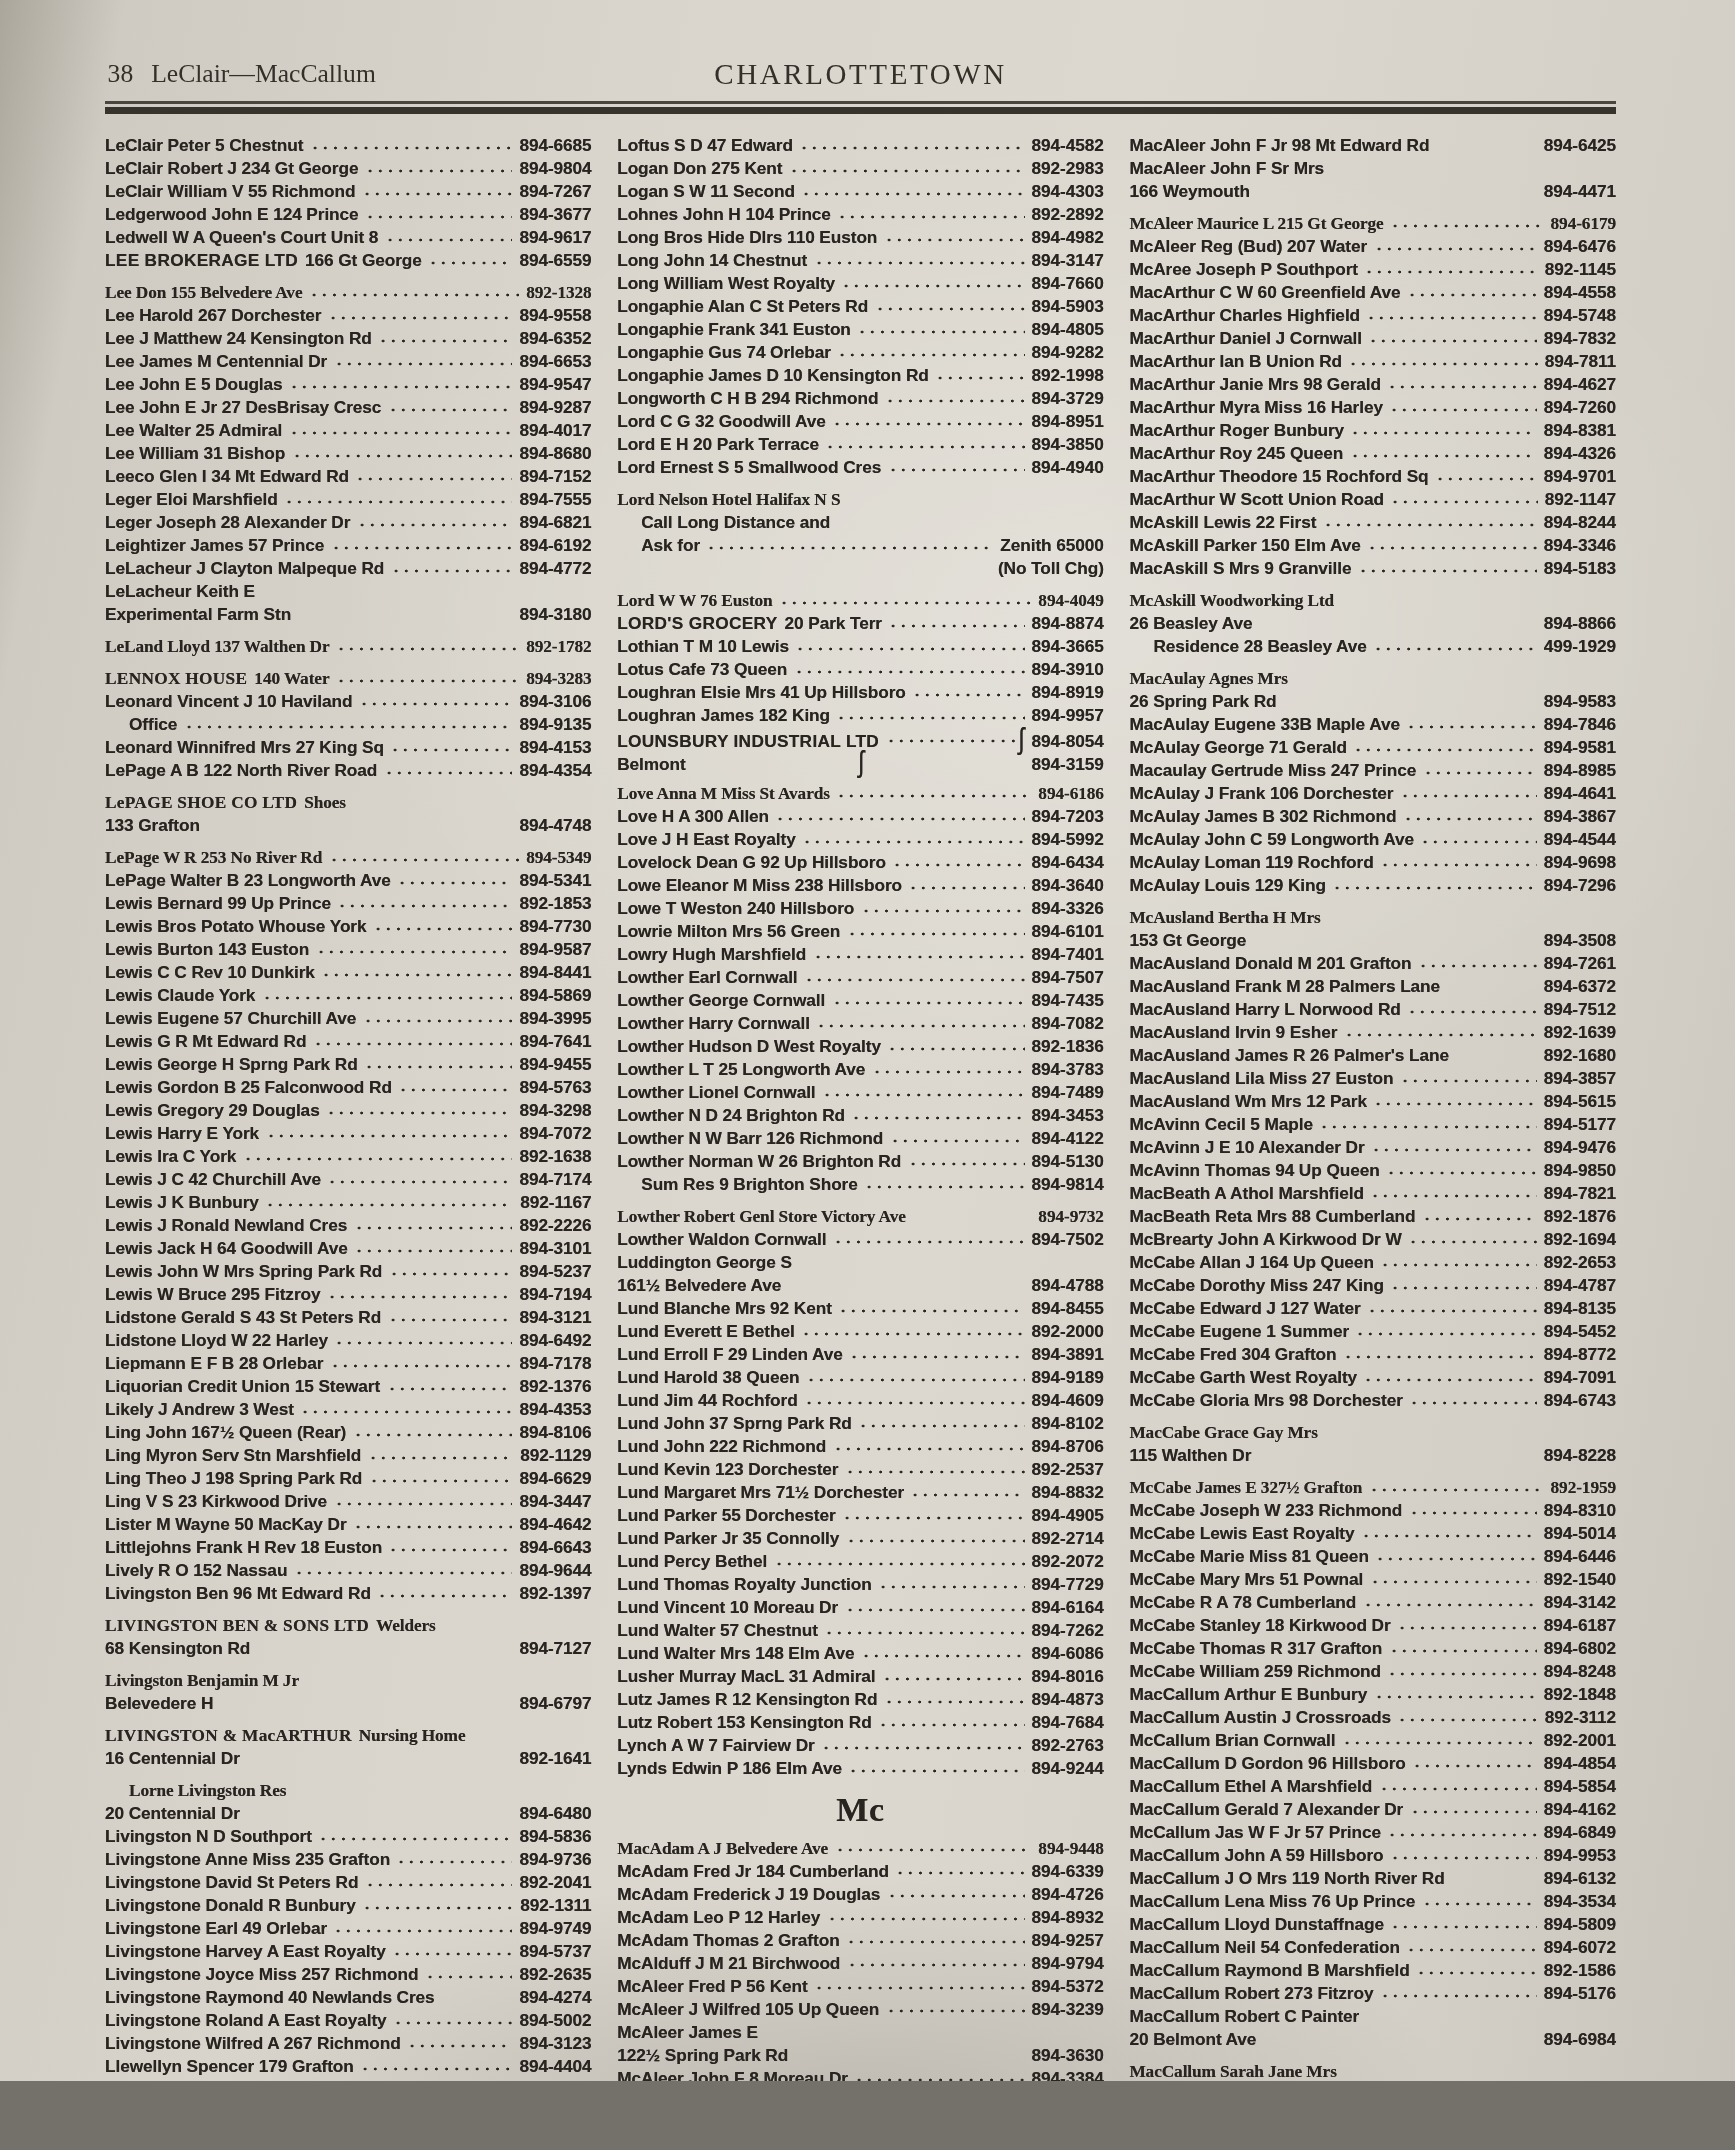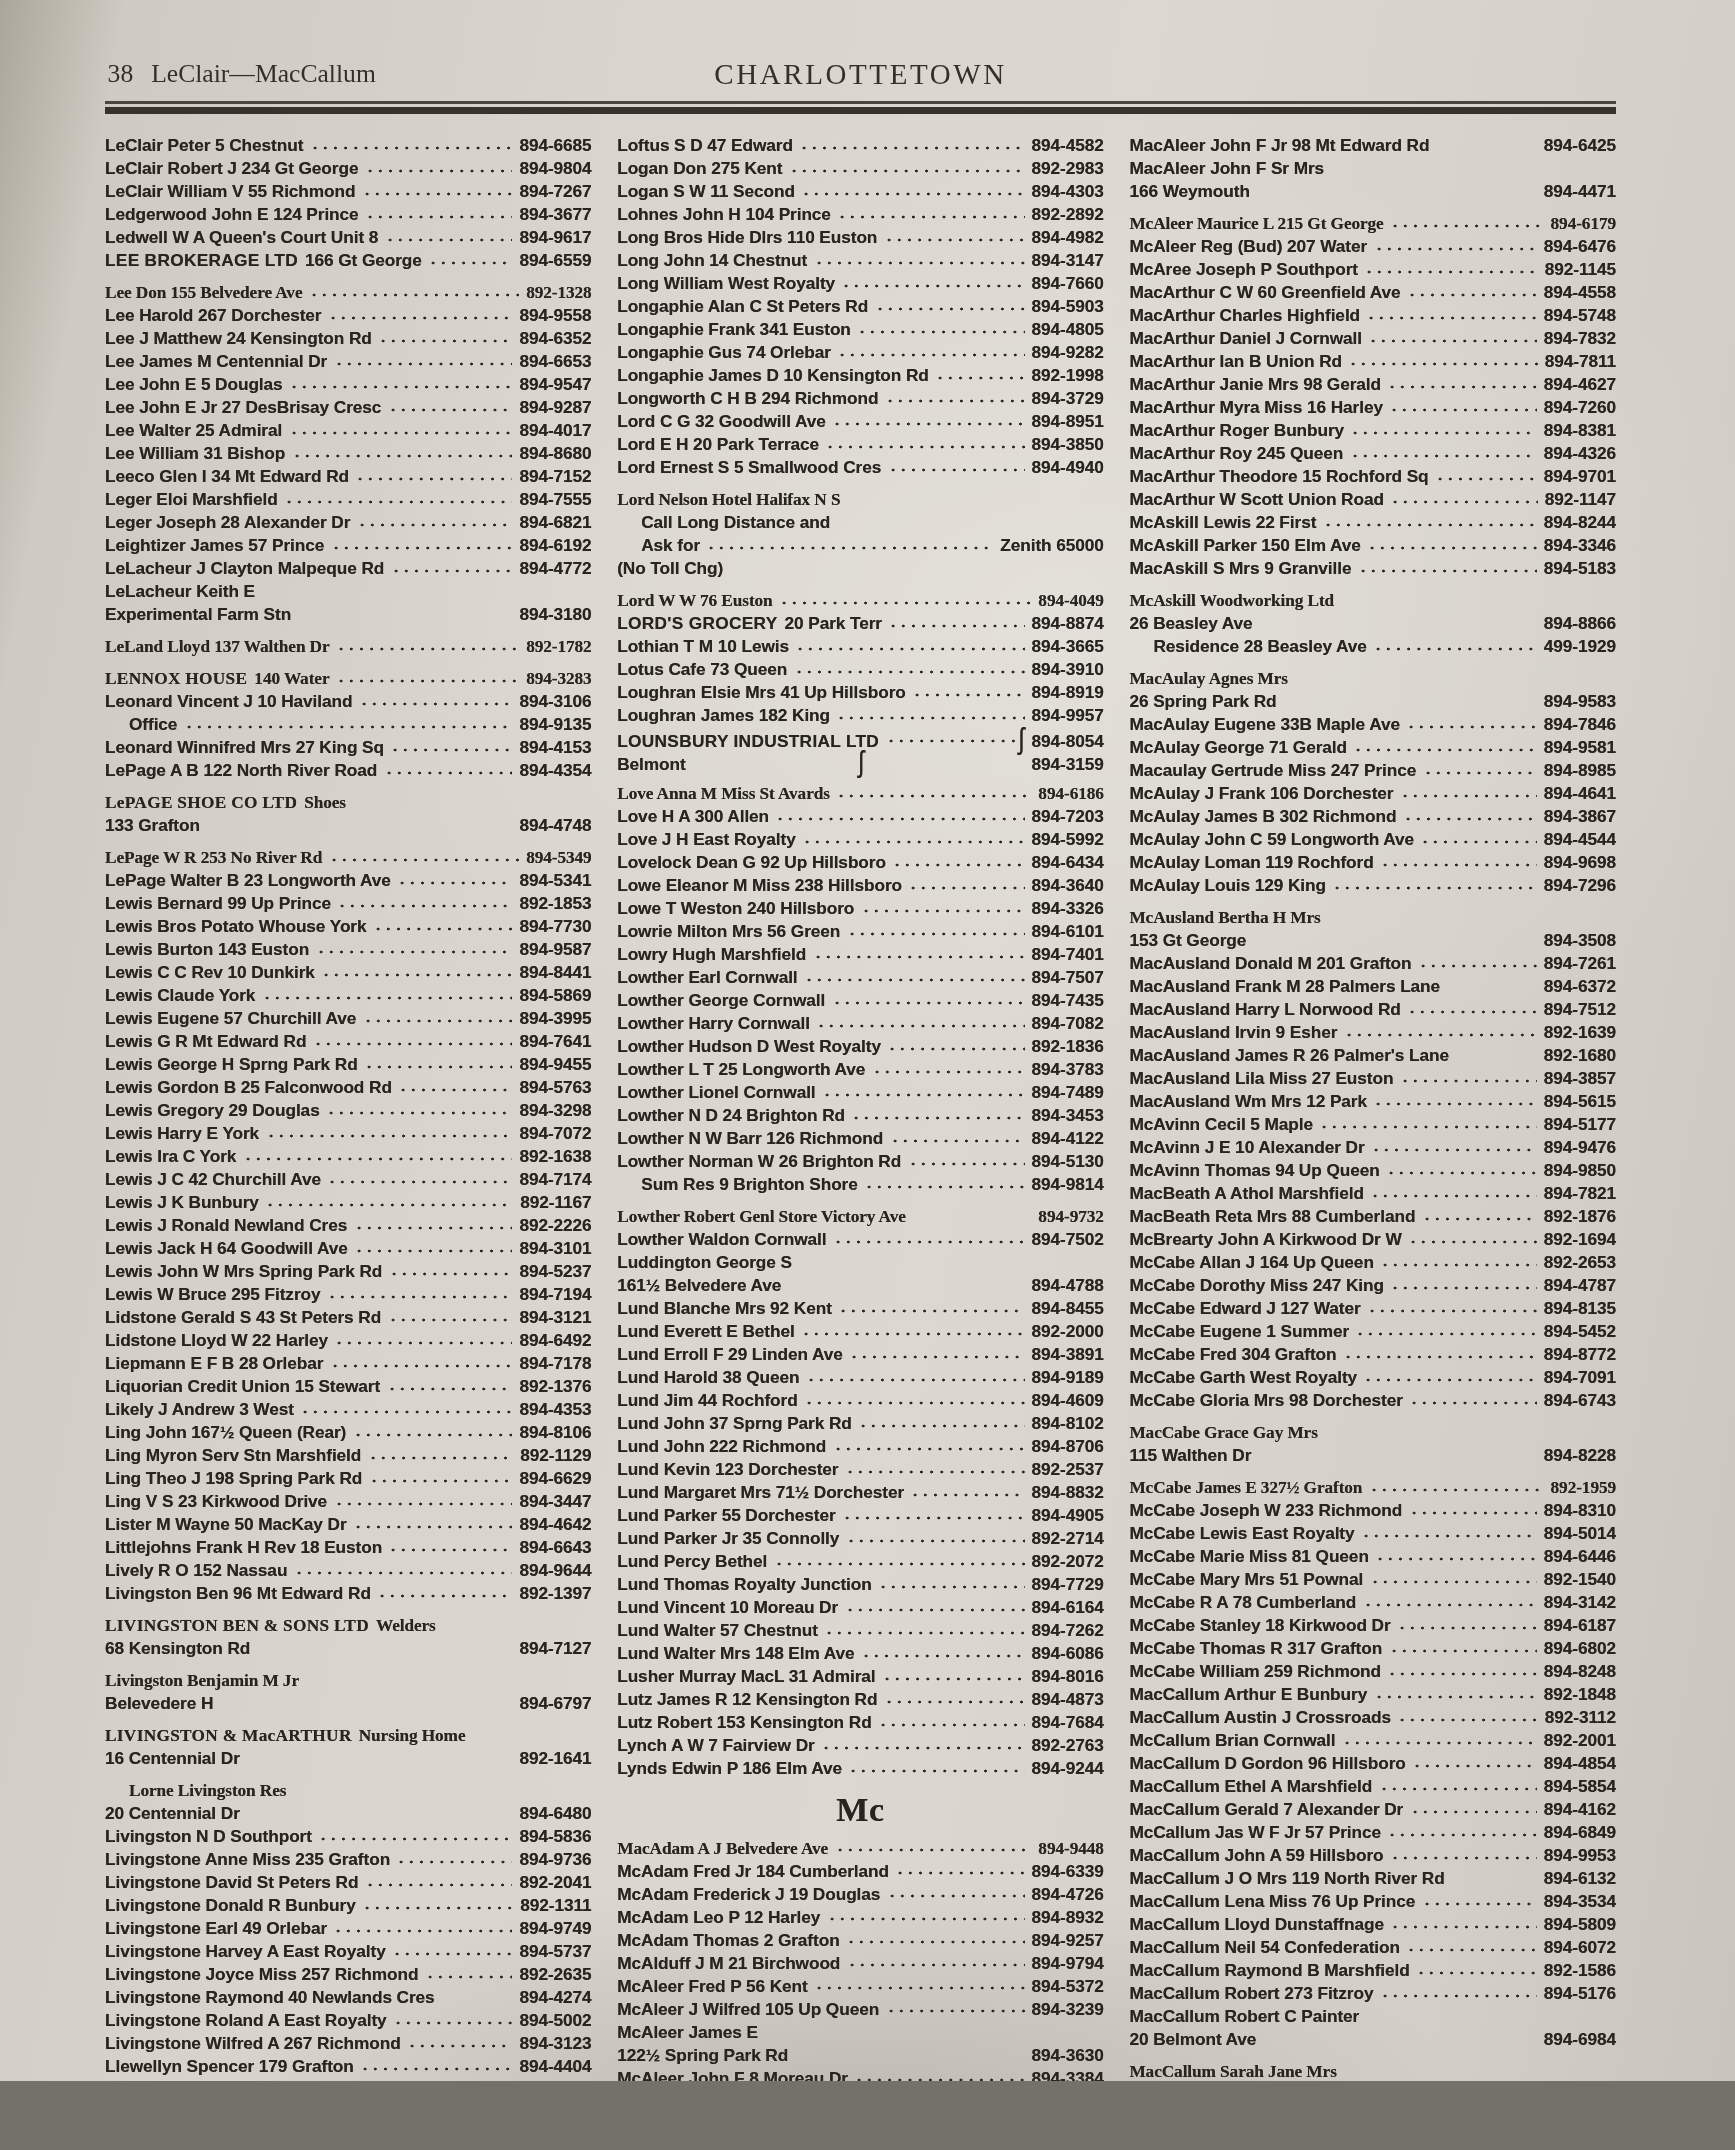--- a/index.html
+++ b/index.html
@@ -28,21 +28,21 @@
     display:flex;align-items:baseline;
     height:23px;line-height:23px;
     font-size:17.3px;font-weight:bold;letter-spacing:-0.1px;
     white-space:nowrap;
     text-shadow:0 0 0.5px rgba(43,39,34,.65);
   }
   .gap{margin-top:9px;font-family:Liberation Serif, serif;}
   .ind{padding-left:24px;}
   .right{justify-content:space-between;}
   .right .nm{margin-right:12.8px;}
-  .center{justify-content:flex-start;}
+  .center{justify-content:flex-end;}
   .sec{justify-content:center;font-family:"Liberation Serif", serif;font-size:34px;height:36px;line-height:36px;letter-spacing:0.6px;margin-top:11.5px;margin-bottom:3.8px;}
   .biz .nm{letter-spacing:0.3px;text-align:right;}
   .ad{margin-left:7px;}
   .ph{margin-left:3.8px;}
   .dots{
     flex:1 1 15.3px;min-width:6.4px;align-self:stretch;
     margin:0 3.2px 0 6.4px;
     background-image:radial-gradient(circle, #2b2722 1.3px, rgba(0,0,0,0) 1.7px);
     background-size:10.2px 10.2px;background-repeat:repeat-x;
     background-position:left bottom 4.5px;

